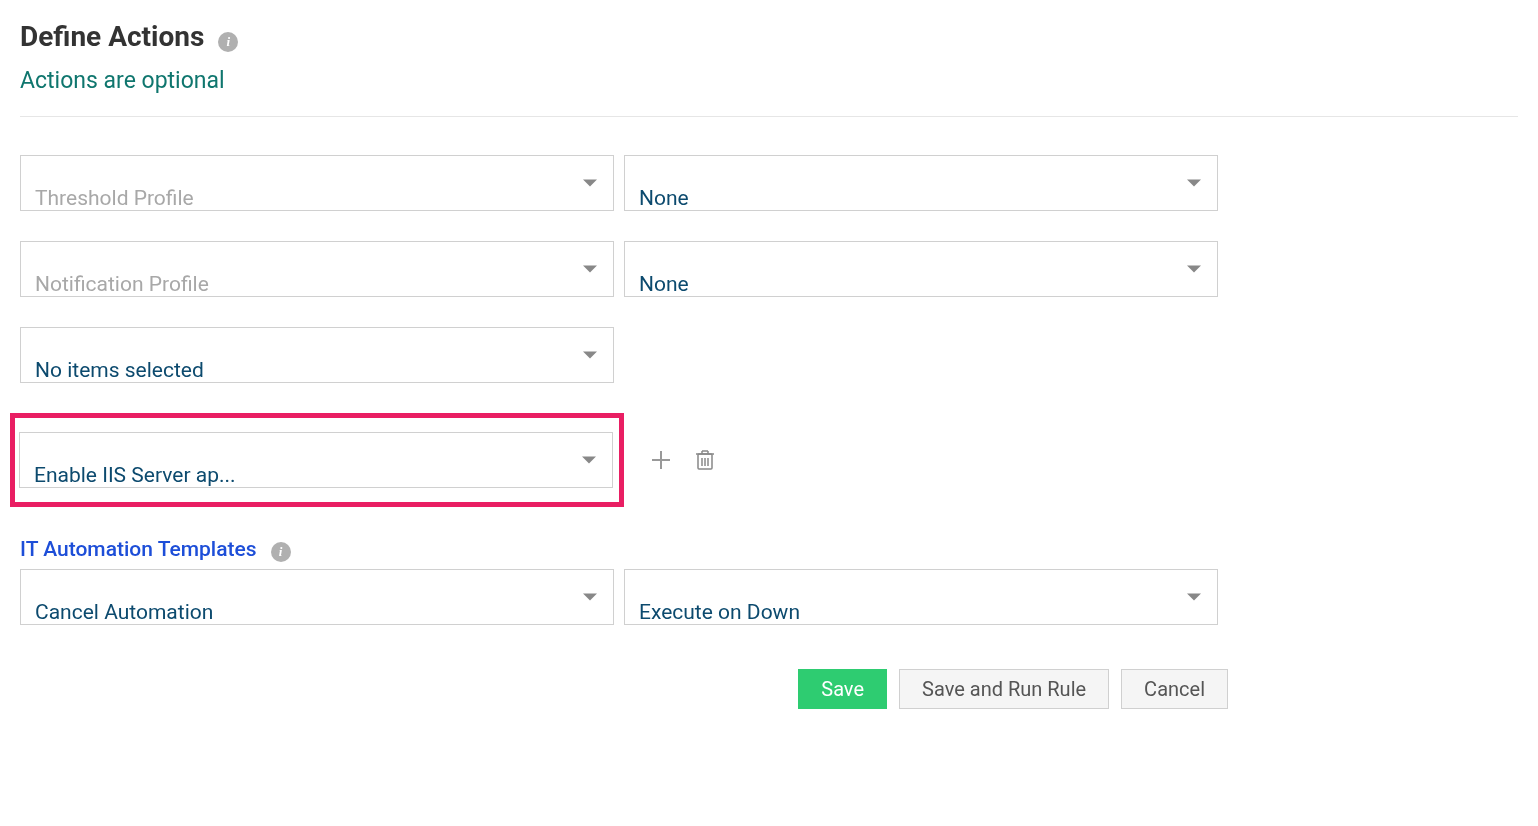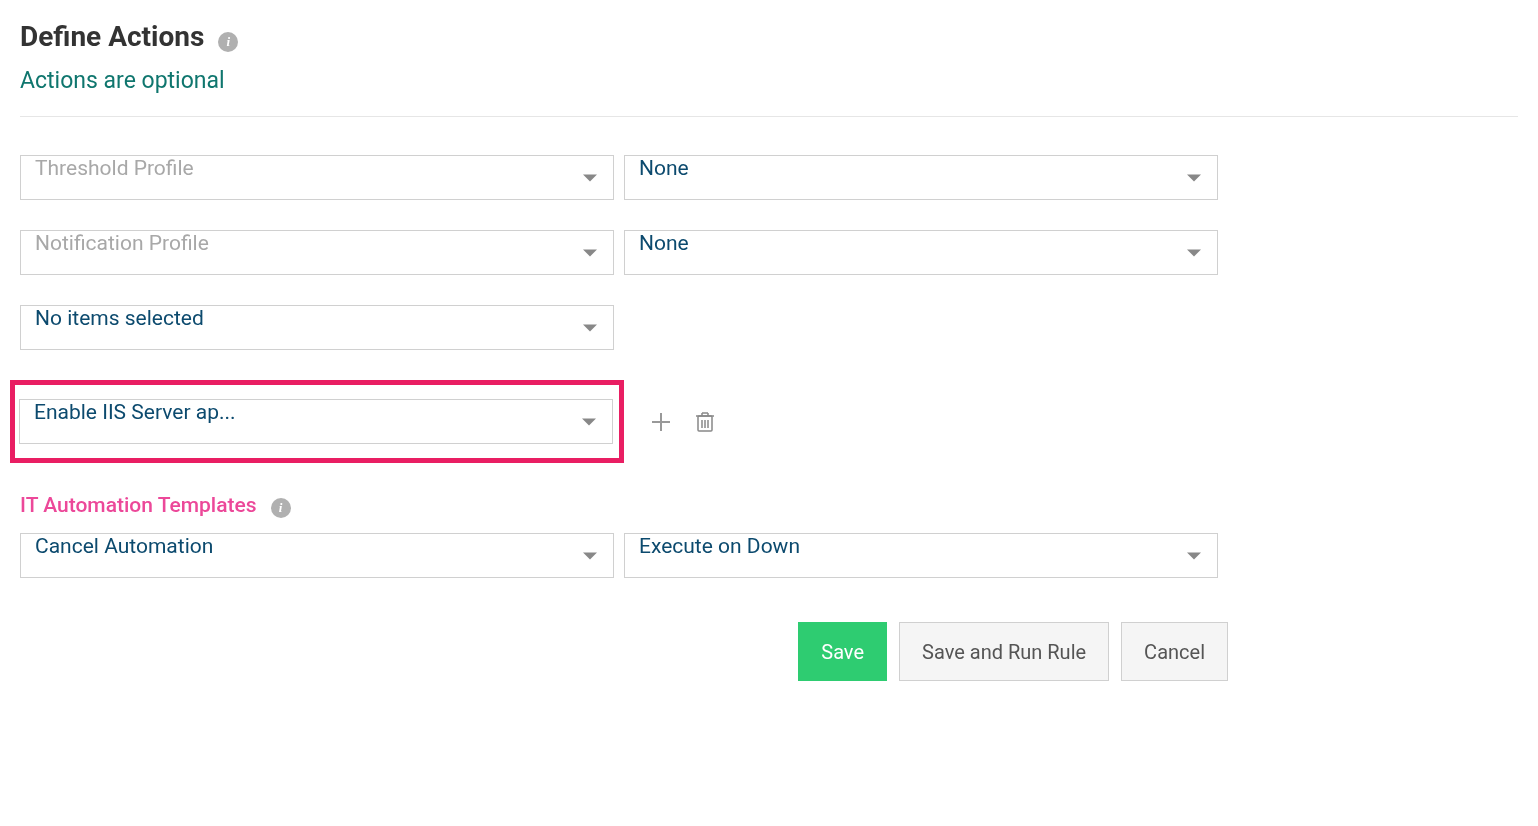--- a/index.html
+++ b/index.html
@@ -60,25 +60,25 @@
       display: flex;
       align-items: center;
       gap: 0;
       border: 5px solid #e91e63;
       padding: 14px 6px 14px 4px;
       margin-left: -10px;
     }
     .select-box {
       position: relative;
       width: 594px;
-      height: 45px;
+      height: 56px;
       border: 1px solid #d0d0d0;
       background: #fff;
       display: flex;
-      align-items: flex-start;
+      align-items: flex-end;
       padding: 0 14px;
       font-size: 21px;
       cursor: pointer;
     }
     .select-box.placeholder {
       color: #a8a8a8;
     }
     .select-box.value {
       color: #0c4a6e;
     }
@@ -98,35 +98,35 @@
       align-items: center;
       justify-content: center;
       width: 30px;
       height: 30px;
       cursor: pointer;
       color: #888;
     }
     .section-label {
       font-size: 21px;
       font-weight: 500;
-      color: #ec4899;
+      color: #1d4ed8;
       display: inline-block;
       margin-right: 10px;
-      margin-bottom: 16px;
+      margin-bottom: 8px;
       margin-top: 12px;
     }
     .btn-row {
       display: flex;
       gap: 12px;
       justify-content: flex-end;
       margin-top: 44px;
       max-width: 1208px;
     }
     .btn {
-      height: 59px;
+      height: 40px;
       padding: 0 22px;
       font-size: 20px;
       border: 1px solid #d0d0d0;
       background: #f5f5f5;
       color: #555;
       cursor: pointer;
       font-family: inherit;
     }
     .btn.primary {
       background: #2ecc71;

